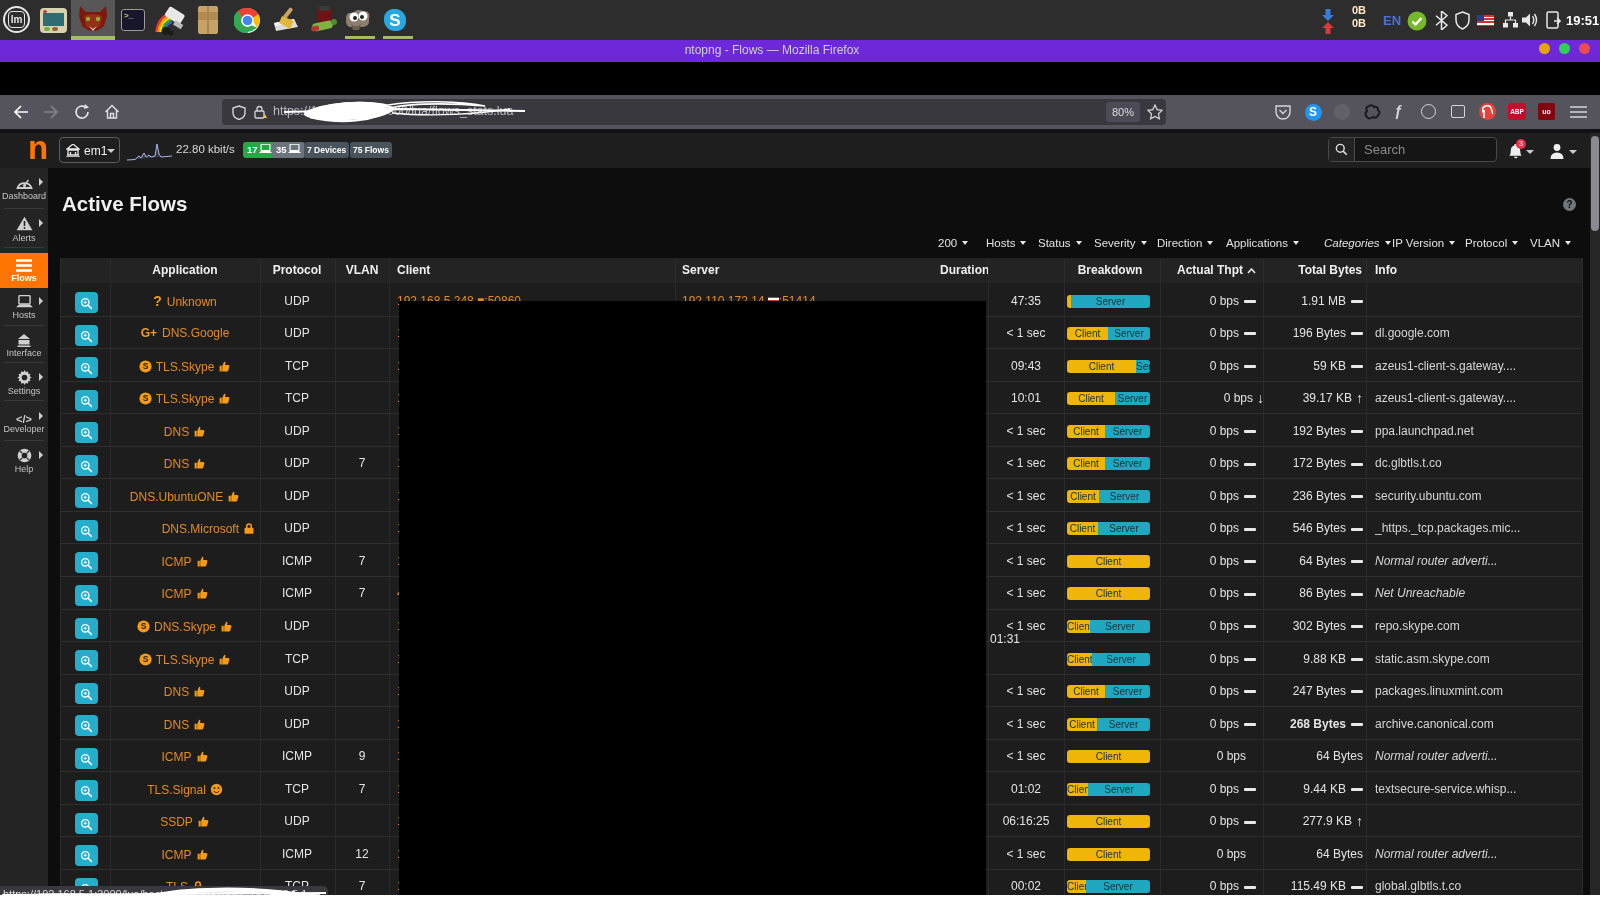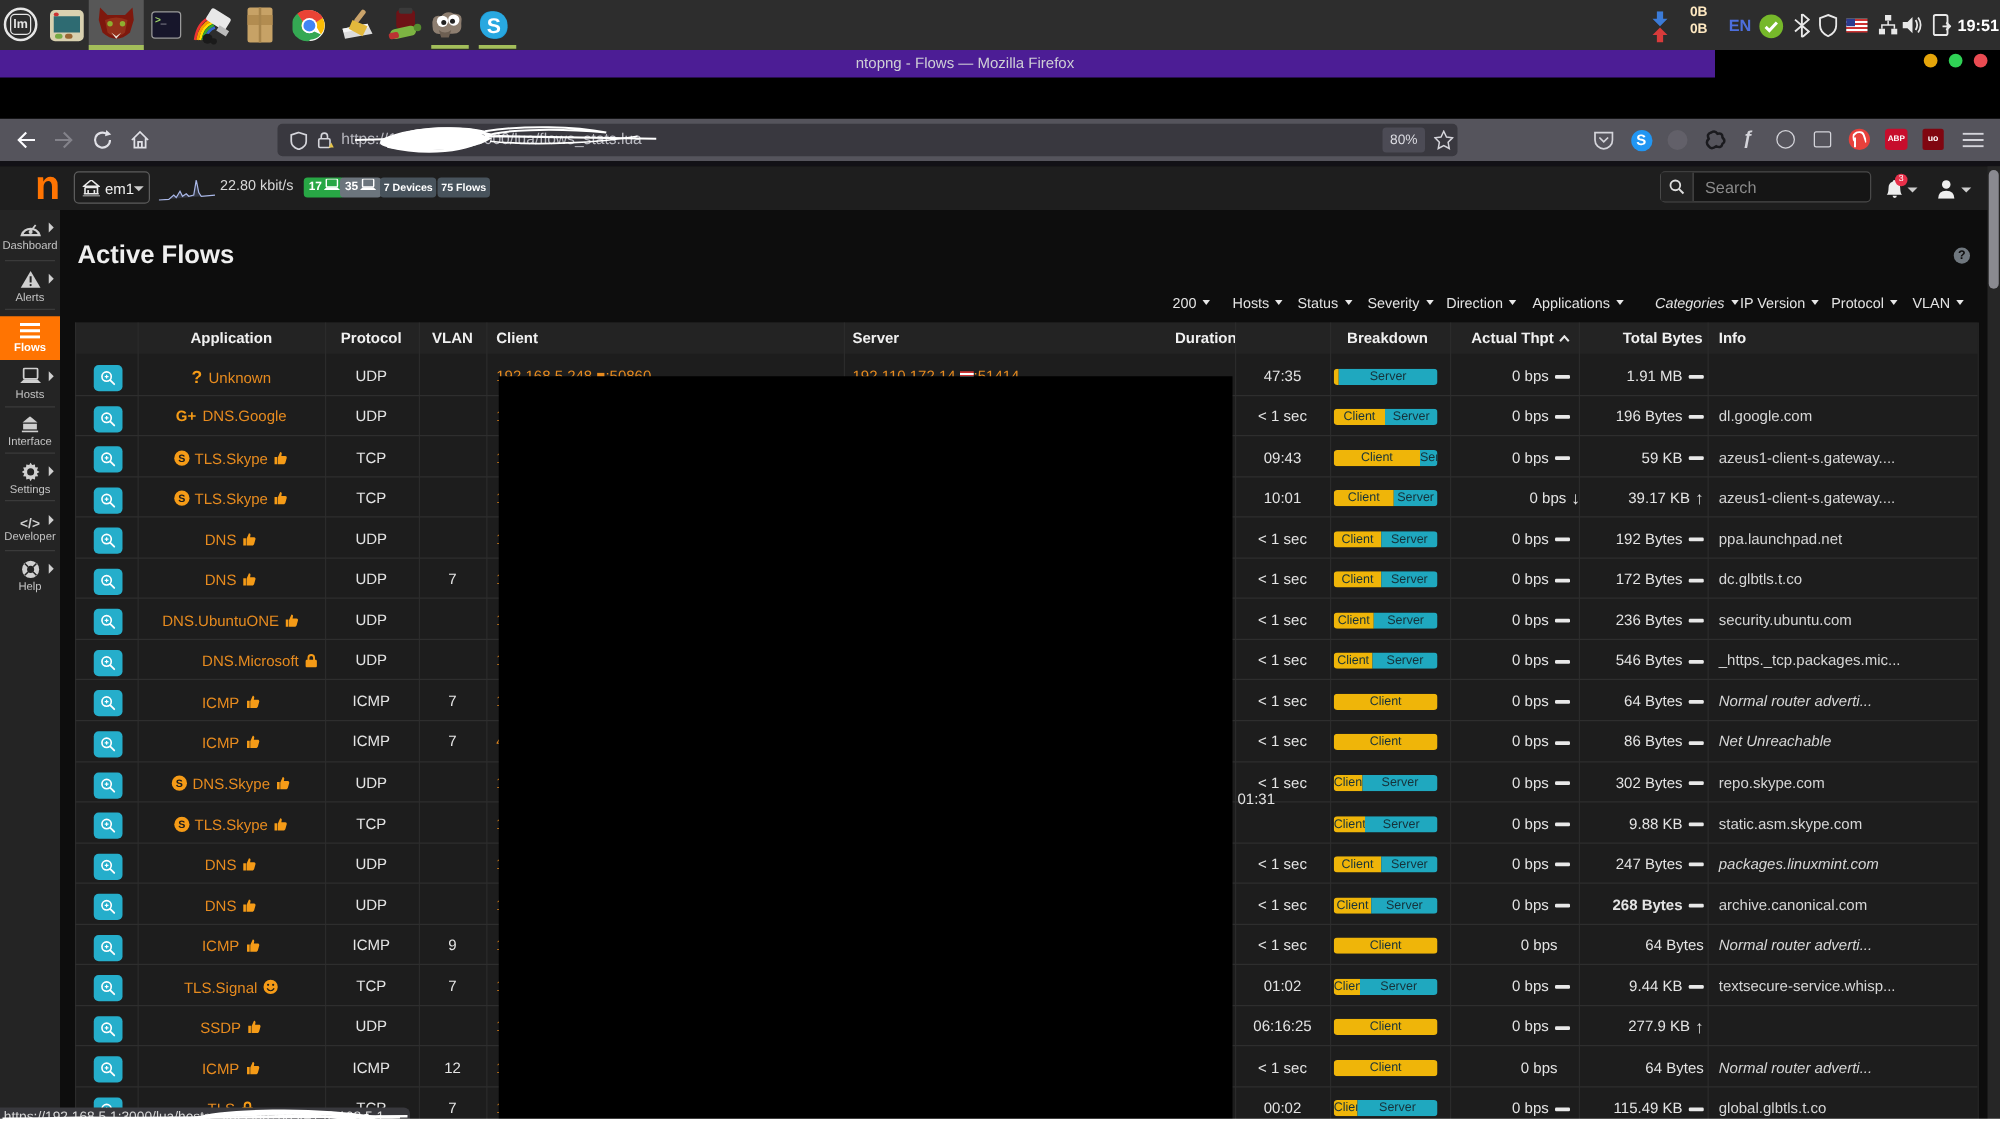--- a/index.html
+++ b/index.html
@@ -2,21 +2,21 @@
 <html><head><meta charset="utf-8"><style>
 
 * { margin:0; padding:0; box-sizing:border-box; }
 html,body { width:1600px; height:900px; overflow:hidden; background:#000;
   font-family:"Liberation Sans", sans-serif; }
 .abs { position:absolute; }
 #root { position:relative; width:1600px; height:900px; }
 
 #panel { position:absolute; left:0; top:0; width:1600px; height:40px; background:#2d2d2d; }
 
-#titlebar { position:absolute; left:0; top:40px; width:1372px; height:22px; background:#4c1d95; }
+#titlebar { position:absolute; left:0; top:40px; width:1600px; height:22px; background:#6d28d9; }
 #tabbar { position:absolute; left:0; top:62px; width:1600px; height:33px; background:#1c1b22; }
 #tab1 { position:absolute; left:3px; top:2px; width:182px; height:29px; background:#4a4950; border-radius:4px;
   color:#fbfbfe; font-size:11.5px; line-height:29px; padding-left:12px; }
 #toolbar { position:absolute; left:0; top:95px; width:1600px; height:34px; background:#55545c; }
 #gapbar { position:absolute; left:0; top:129px; width:1600px; height:4px; background:#121116; }
 #urlbar { position:absolute; left:222px; top:4px; width:944px; height:26px; background:#39383f; border-radius:4px; }
 .tbicon { position:absolute; top:0; height:34px; display:flex; align-items:center; justify-content:center; }
 
 #content { position:absolute; left:0; top:133px; width:1600px; height:767px; background:#0d0d0d; }
 #nnav { position:absolute; left:0; top:0; width:1600px; height:35px; background:#1e1e1e; }
@@ -622,21 +622,21 @@
         </svg></div>
 <div class="cell" style="left:262px;top:552.1px;width:70px;text-align:center;">UDP</div>
 <div class="cell" style="left:397px;top:552.1px;color:#e78b1f;">192.168.5.1</div>
 <div class="cell" style="left:990px;top:552.1px;width:72px;text-align:center;">&lt; 1 sec</div>
 <div class="bar" style="left:1067px;top:552.1px;width:83px;">
         <div style="position:absolute;left:0;top:0;width:38px;height:13px;background:#efb509;text-align:center;overflow:hidden;">Client</div>
         <div style="position:absolute;left:38px;top:0;width:45px;height:13px;background:#1fa8bf;text-align:center;overflow:hidden;">Server</div>
       </div>
 <div class="cell" style="right:344px;top:552.1px;">0 bps<span class="dash"></span></div>
 <div class="cell" style="right:237px;top:552.1px;">247 Bytes<span class="dash"></span></div>
-<div class="cell" style="left:1375px;top:552.1px;color:#d6d6d6;font-style:italic;">packages.linuxmint.com</div>
+<div class="cell" style="left:1375px;top:552.1px;color:#d6d6d6;">packages.linuxmint.com</div>
 <div class="gridh" style="top:605.7px;"></div>
 <div class="abs" style="left:75px;top:582.1px;width:23px;height:21px;background:#25aecb;border-radius:4px;text-align:center;padding-top:4px;"><svg width="13" height="13" viewBox="0 0 16 16">
           <circle cx="6.5" cy="6.5" r="4.6" fill="none" stroke="#fff" stroke-width="1.6"></circle>
           <line x1="10" y1="10" x2="14" y2="14" stroke="#fff" stroke-width="1.8" stroke-linecap="round"></line>
           <line x1="4.6" y1="6.5" x2="8.4" y2="6.5" stroke="#fff" stroke-width="1.2"></line>
           <line x1="6.5" y1="4.6" x2="6.5" y2="8.4" stroke="#fff" stroke-width="1.2"></line>
         </svg></div>
 <div class="cell" style="left:115px;top:584.6px;width:140px;text-align:center;"><span style="color:#e78b1f;font-size:12px;">DNS</span><span style="width:4px;display:inline-block"></span><svg class="ic" width="13" height="13" viewBox="0 0 16 16">
           <path fill="#f59b17" d="M2 7h2.6v7H2zM5.2 14V7.4L7.6 2c1 0 1.7.8 1.5 1.8L8.7 6h3.9c1 0 1.7.9 1.4 1.9l-1.3 4.6c-.2.9-1 1.5-1.9 1.5z"></path>
         </svg></div>

